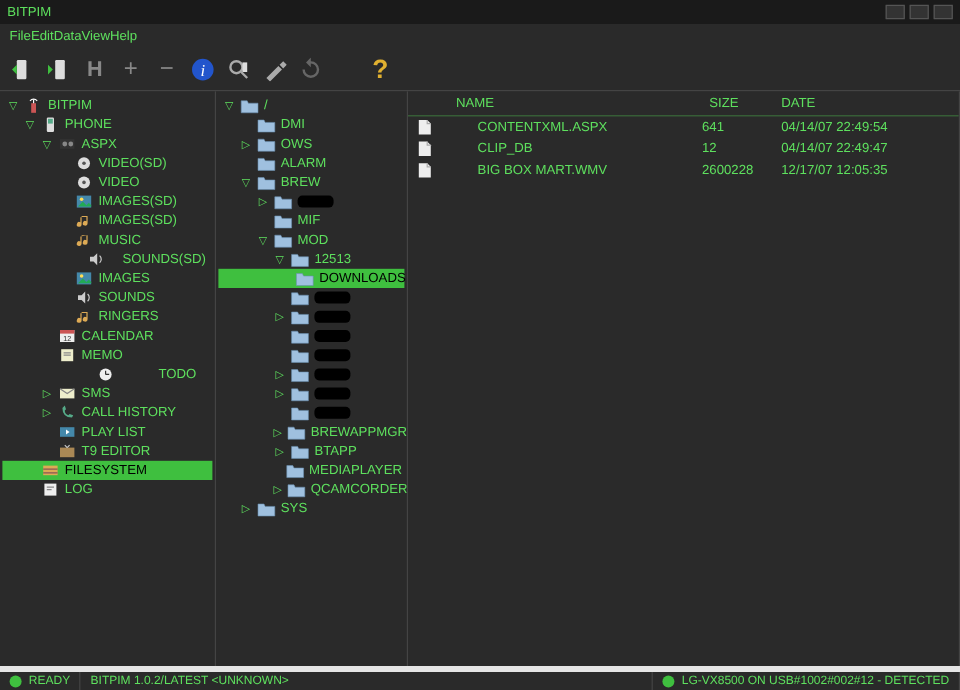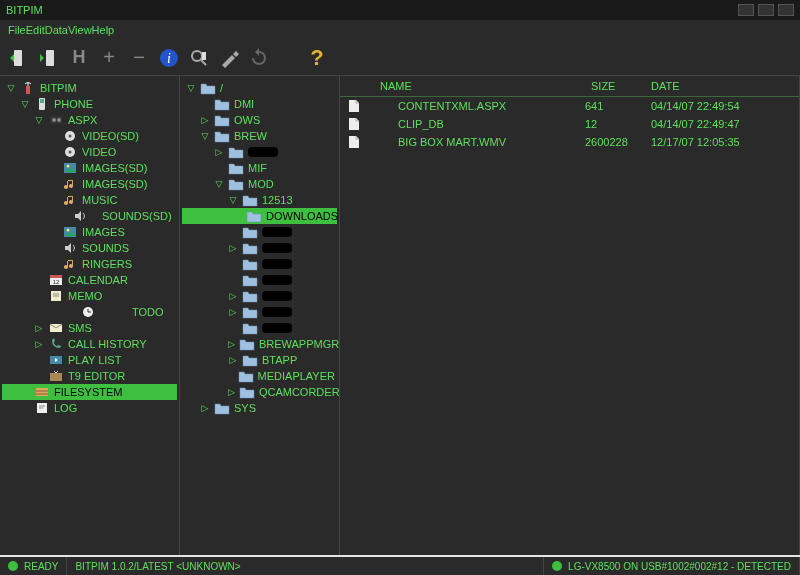--- a/index.html
+++ b/index.html
@@ -89,21 +89,21 @@
   cursor: pointer;
 }
 .col-name { flex: 1; margin-left: 32px; }
 .col-size { width: 60px; }
 .col-date { width: 140px; }
 .fileicon { width: 12px; height: 14px; }
 .statusbar {
   height: 20px;
   display: flex;
   align-items: center;
-  border-top: 2px solid #e5e5e5;
+  border-top: 5px solid #e5e5e5;
   font-size: 10px;
   color: #5ee05e;
 }
 .status-seg { display: flex; align-items: center; gap: 6px; padding: 0 8px; border-right: 1px solid #444; height: 100%; }
 .status-seg.mid { flex: 1; }
 .dot { width: 10px; height: 10px; border-radius: 50%; background: #3fbf3f; }
 ::-webkit-scrollbar { width: 10px; }
 ::-webkit-scrollbar-track { background: #2a2a2a; }
 ::-webkit-scrollbar-thumb { background: #555; }
 </style>
@@ -415,20 +415,29 @@
         <div class="node" style="padding-left: 18px;">
           <span class="expander">▷</span>
           <span class="icon">
             <svg width="16" height="14" viewBox="0 0 16 14">
               <path d="M1 3 h5 l1 2 h8 v8 h-14 z" fill="#9fc0df" stroke="#6a8fb0" stroke-width="0.5"></path>
             </svg>
           </span>
           <span class="label">OWS</span>
         </div>
         <div class="node" style="padding-left: 18px;">
+          <span class="expander"> </span>
+          <span class="icon">
+            <svg width="16" height="14" viewBox="0 0 16 14">
+              <path d="M1 3 h5 l1 2 h8 v8 h-14 z" fill="#9fc0df" stroke="#6a8fb0" stroke-width="0.5"></path>
+            </svg>
+          </span>
+          <span class="label">ALARM</span>
+        </div>
+        <div class="node" style="padding-left: 18px;">
           <span class="expander">▽</span>
           <span class="icon">
             <svg width="16" height="14" viewBox="0 0 16 14">
               <path d="M1 3 h5 l1 2 h8 v8 h-14 z" fill="#9fc0df" stroke="#6a8fb0" stroke-width="0.5"></path>
             </svg>
           </span>
           <span class="label">BREW</span>
         </div>
         <div class="node" style="padding-left: 32px;">
           <span class="expander">▷</span>

